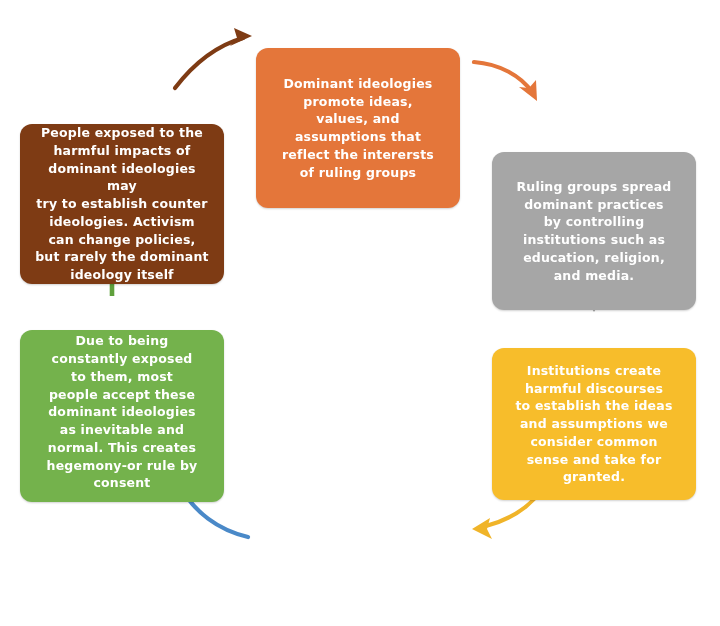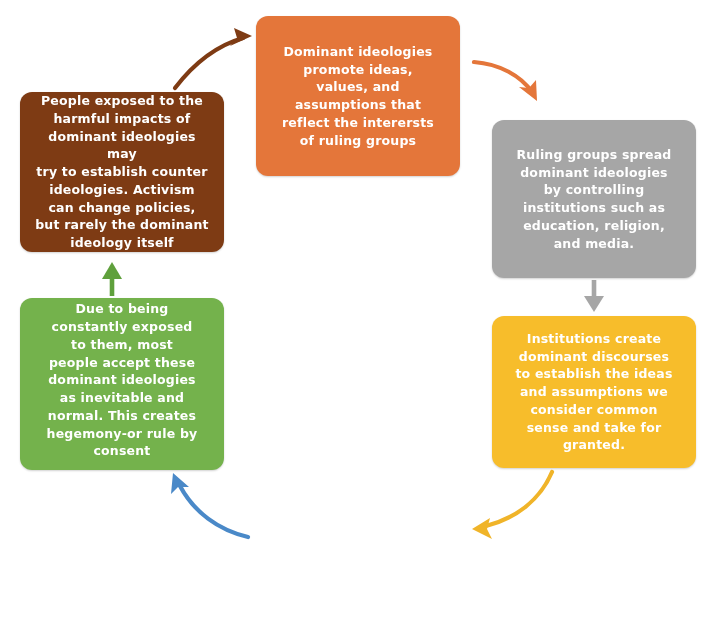--- a/index.html
+++ b/index.html
@@ -23,20 +23,21 @@
     text-align: center;
     border-radius: 12px;
     color: #ffffff;
     font-weight: bold;
     font-size: 12.5px;
     line-height: 1.42;
     letter-spacing: 0.2px;
     padding: 10px 12px;
     box-sizing: border-box;
     box-shadow: 0 1px 2px rgba(0,0,0,0.18);
+    margin-top: 32px;
     -webkit-font-smoothing: antialiased;
   }
   .node span { display: block; white-space: pre-line; }
 
   
   #node-orange { left: 256px; top: 16px;  width: 204px; height: 160px; }
   #node-grey   { left: 492px; top: 120px; width: 204px; height: 158px; }
   #node-yellow { left: 492px; top: 316px; width: 204px; height: 152px; }
   #node-blue   { left: 256px; top: 448px; width: 204px; height: 158px; }
   #node-green  { left: 20px;  top: 298px; width: 204px; height: 172px; align-items: flex-end; }
@@ -92,30 +93,30 @@
     <span>Dominant ideologies
 promote ideas,
 values, and
 assumptions that
 reflect the interersts
 of ruling groups</span>
   </div>
 
   <div class="node" id="node-grey" style="background: rgb(166, 166, 166);">
     <span>Ruling groups spread
-dominant ideologies
+dominant practices
 by controlling
 institutions such as
 education, religion,
 and media.</span>
   </div>
 
   <div class="node" id="node-yellow" style="background: rgb(247, 189, 43);">
     <span>Institutions create
-dominant discourses
+harmful discourses
 to establish the ideas
 and assumptions we
 consider common
 sense and take for
 granted.</span>
   </div>
 
 
   <div class="node" id="node-green" style="background: rgb(116, 178, 76);">
     <span>Due to being

